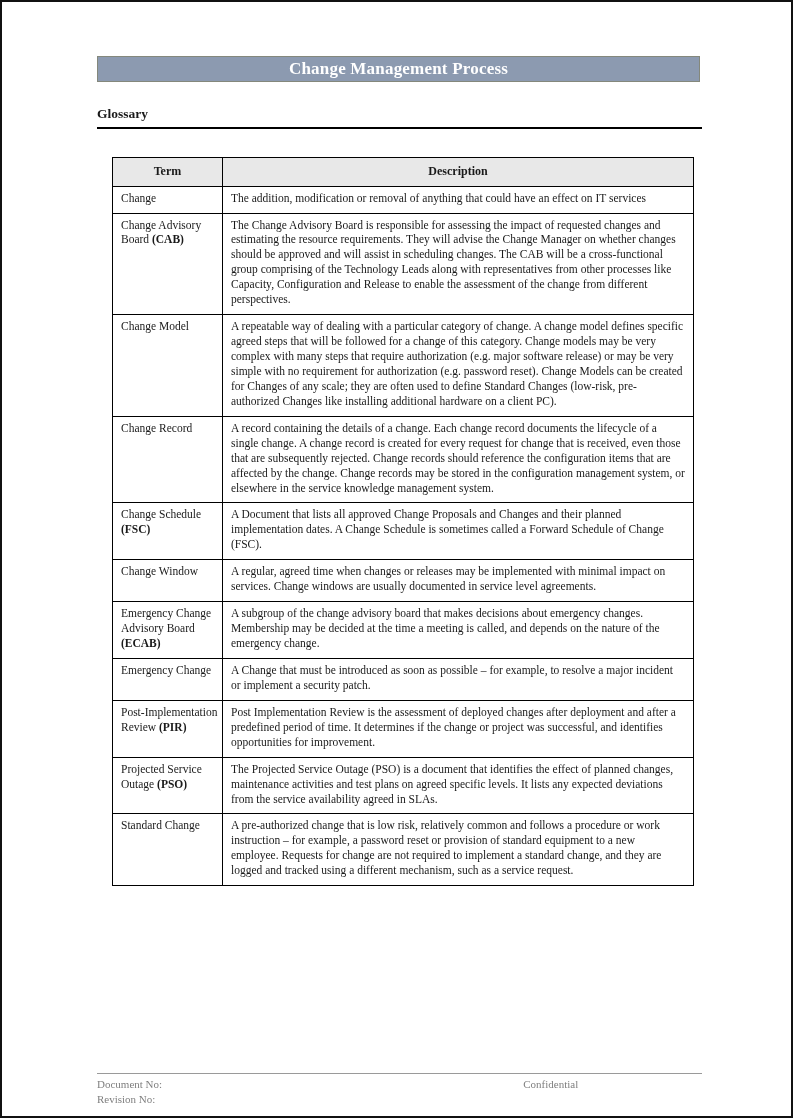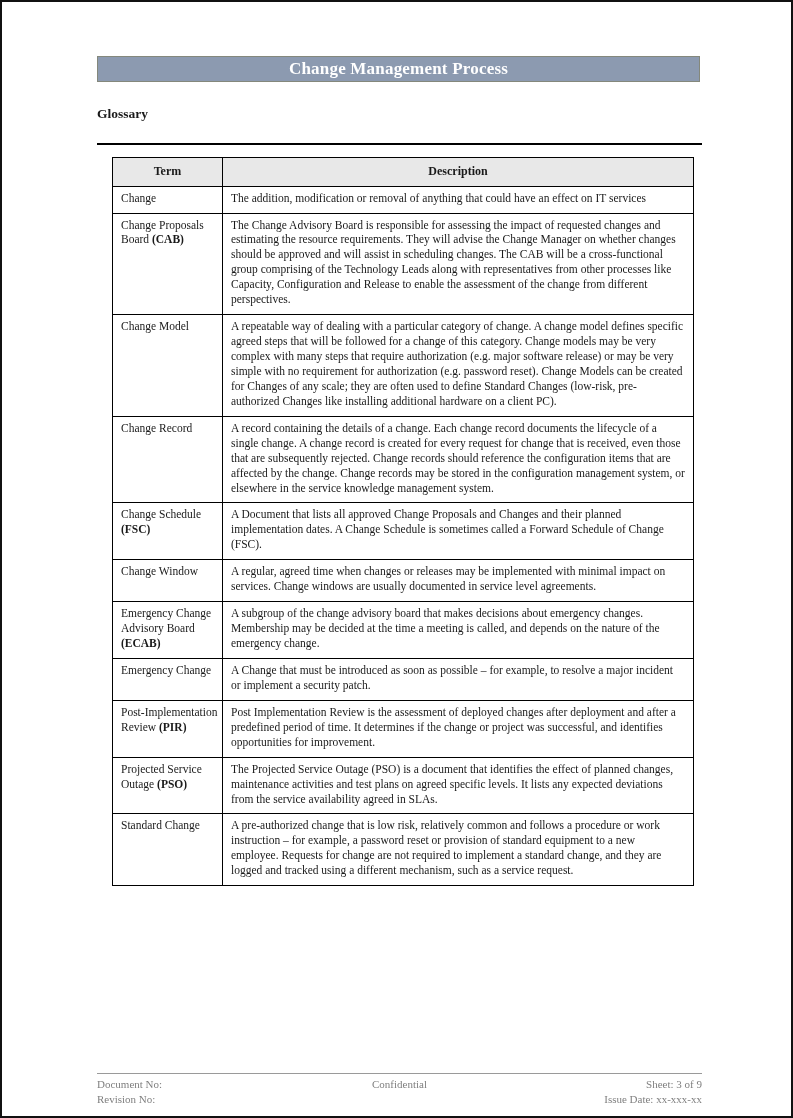--- a/index.html
+++ b/index.html
@@ -42,21 +42,21 @@
     font-weight:bold;
     letter-spacing:0.2px;
   }
   .section-heading{
     position:absolute;
     left:95px;
     top:104px;
     width:605px;
     font-size:13.5px;
     font-weight:bold;
-    padding-bottom:21px;
+    padding-bottom:5px;
     border-bottom:2px solid #000000;
   }
   .glossary-table-wrap{
     position:absolute;
     left:110px;
     top:155px;
     width:582px;
   }
   table{
     width:100%;
@@ -120,21 +120,21 @@
           <th>Term</th>
           <th>Description</th>
         </tr>
       </thead>
       <tbody id="glossary-body">
           <tr>
             <td class="term-cell"><span>Change</span></td>
             <td>The addition, modification or removal of anything that could have an effect on IT services</td>
           </tr>
           <tr>
-            <td class="term-cell"><span>Change Proposals Board </span><strong>(CAB)</strong></td>
+            <td class="term-cell"><span>Change Advisory Board </span><strong>(CAB)</strong></td>
             <td>The Change Advisory Board is responsible for assessing the impact of requested changes and estimating the resource requirements. They will advise the Change Manager on whether changes should be approved and will assist in scheduling changes. The CAB will be a cross-functional group comprising of the Technology Leads along with representatives from other processes like Capacity, Configuration and Release to enable the assessment of the change from different perspectives.</td>
           </tr>
           <tr>
             <td class="term-cell"><span>Change Model</span></td>
             <td>A repeatable way of dealing with a particular category of change. A change model defines specific agreed steps that will be followed for a change of this category. Change models may be very complex with many steps that require authorization (e.g. major software release) or may be very simple with no requirement for authorization (e.g. password reset). Change Models can be created for Changes of any scale; they are often used to define Standard Changes (low-risk, pre-authorized Changes like installing additional hardware on a client PC).</td>
           </tr>
           <tr>
             <td class="term-cell"><span>Change Record</span></td>
             <td>A record containing the details of a change. Each change record documents the lifecycle of a single change. A change record is created for every request for change that is received, even those that are subsequently rejected. Change records should reference the configuration items that are affected by the change. Change records may be stored in the configuration management system, or elsewhere in the service knowledge management system.</td>
           </tr>
@@ -171,19 +171,15 @@
   </div>
 
   <div class="footer">
     <div class="col left">
       <div>Document No:</div>
       <div>Revision No:</div>
     </div>
     <div class="col center">
       <div>Confidential</div>
     </div>
-    <div class="col right">
-      <div>Sheet: 3 of 9</div>
-      <div>Issue Date: xx-xxx-xx</div>
-    </div>
   </div>
 
 </div>
 
 </body></html>

